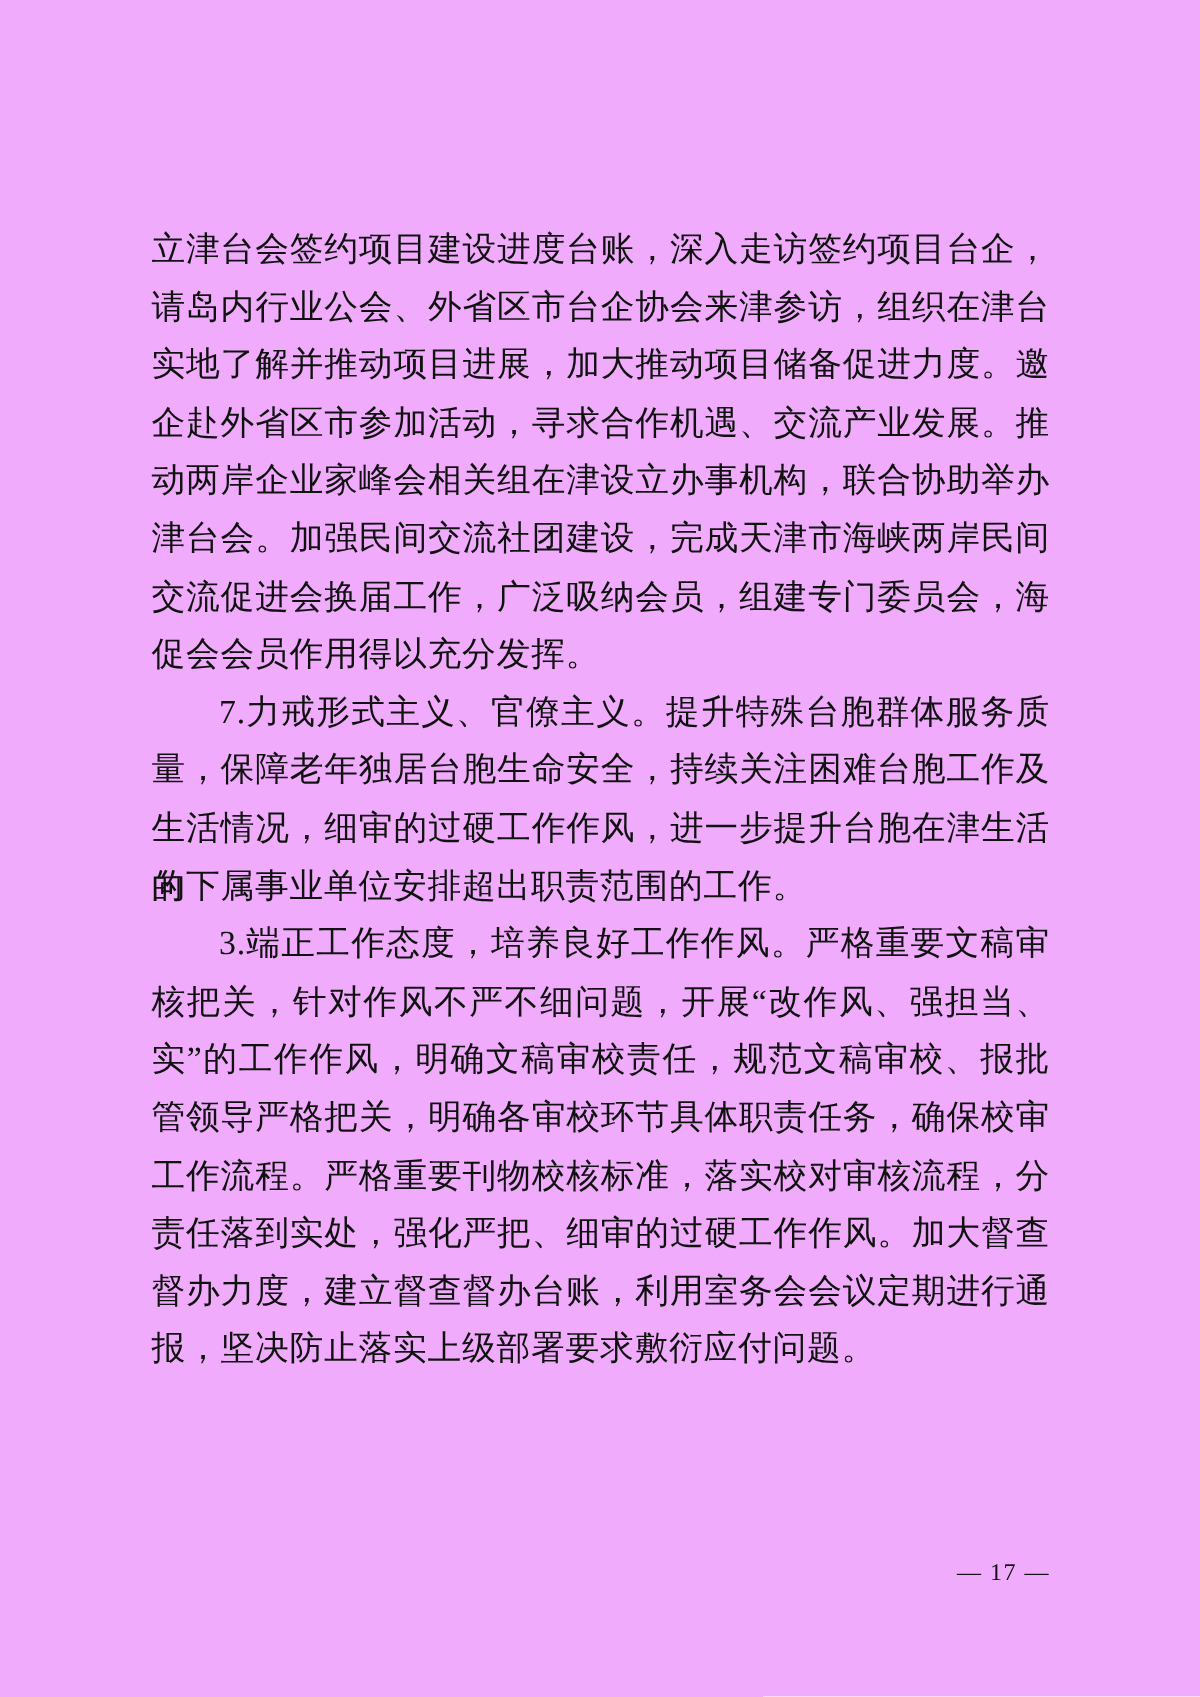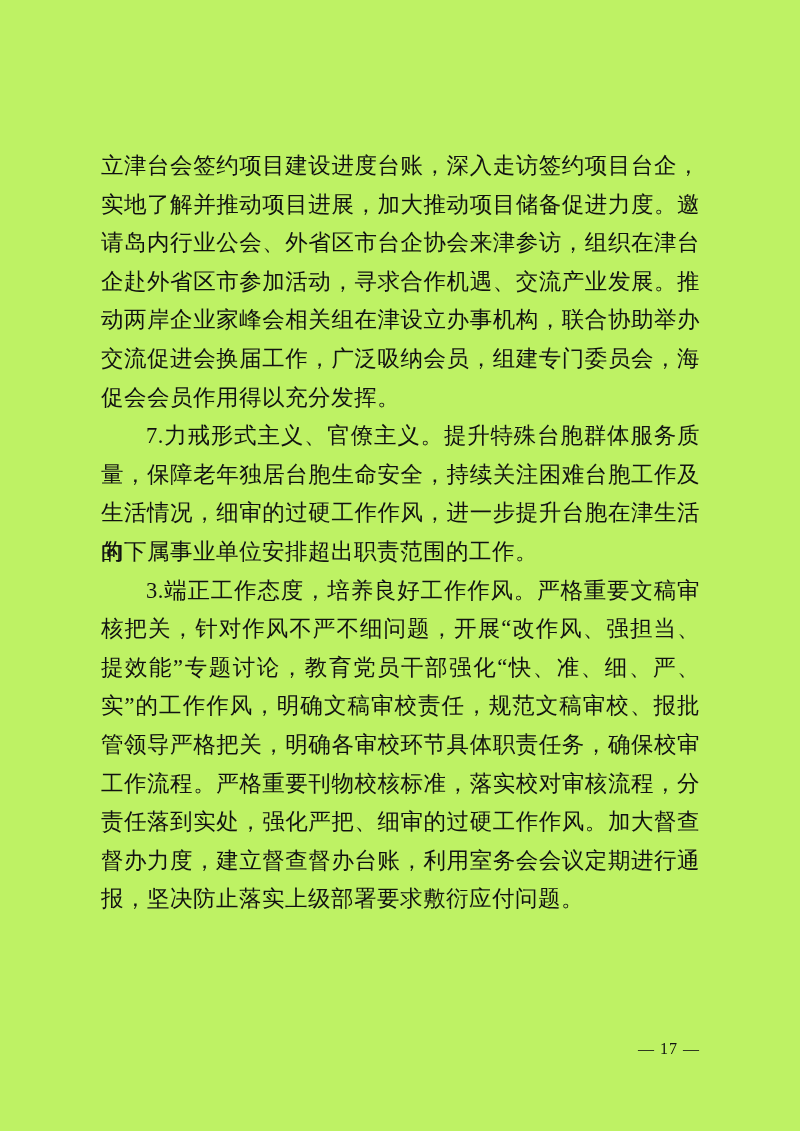--- a/index.html
+++ b/index.html
@@ -1,21 +1,21 @@
 <!DOCTYPE html>
 <html><head>
 <meta charset="utf-8">
 <style>
   * { margin: 0; padding: 0; box-sizing: border-box; }
   html, body { background: #ffffff; }
   .page {
     position: relative;
     width: 800px;
     height: 1131px;
-    background: #bef264;
+    background: #f0abfc;
     font-family: "Liberation Serif", "DejaVu Serif", serif;
     color: #111111;
     overflow: hidden;
     margin: 0 auto;
   }
   .doc-body {
     position: absolute;
     left: 101px;
     top: 147px;
     width: 599px;
@@ -52,37 +52,37 @@
     letter-spacing: 1px;
   }
 </style>
 </head>
 <body>
 
 <div class="page">
   <div class="doc-body">
       <div class="paragraph">
         <div class="line">立津台会签约项目建设进度台账，深入走访签约项目台企，</div>
+        <div class="line">请岛内行业公会、外省区市台企协会来津参访，组织在津台</div>
         <div class="line">实地了解并推动项目进展，加大推动项目储备促进力度。邀</div>
-        <div class="line">请岛内行业公会、外省区市台企协会来津参访，组织在津台</div>
         <div class="line">企赴外省区市参加活动，寻求合作机遇、交流产业发展。推</div>
         <div class="line">动两岸企业家峰会相关组在津设立办事机构，联合协助举办</div>
+        <div class="line">津台会。加强民间交流社团建设，完成天津市海峡两岸民间</div>
         <div class="line">交流促进会换届工作，广泛吸纳会员，组建专门委员会，海</div>
         <div class="line last">促会会员作用得以充分发挥。</div>
       </div>
       <div class="paragraph">
         <div class="line indent">7.力戒形式主义、官僚主义。提升特殊台胞群体服务质</div>
         <div class="line">量，保障老年独居台胞生命安全，持续关注困难台胞工作及</div>
         <div class="line">生活情况，细审的过硬工作作风，进一步提升台胞在津生活的</div>
         <div class="line last">向下属事业单位安排超出职责范围的工作。</div>
       </div>
       <div class="paragraph">
         <div class="line indent">3.端正工作态度，培养良好工作作风。严格重要文稿审</div>
         <div class="line">核把关，针对作风不严不细问题，开展“改作风、强担当、</div>
-        <div class="line">提效能”专题讨论，教育党员干部强化“快、准、细、严、</div>
         <div class="line">实”的工作作风，明确文稿审校责任，规范文稿审校、报批</div>
         <div class="line">管领导严格把关，明确各审校环节具体职责任务，确保校审</div>
         <div class="line">工作流程。严格重要刊物校核标准，落实校对审核流程，分</div>
         <div class="line">责任落到实处，强化严把、细审的过硬工作作风。加大督查</div>
         <div class="line">督办力度，建立督查督办台账，利用室务会会议定期进行通</div>
         <div class="line last">报，坚决防止落实上级部署要求敷衍应付问题。</div>
       </div>
     </div>
   <div class="footer">
     <span class="page-number">— 17 —</span>

